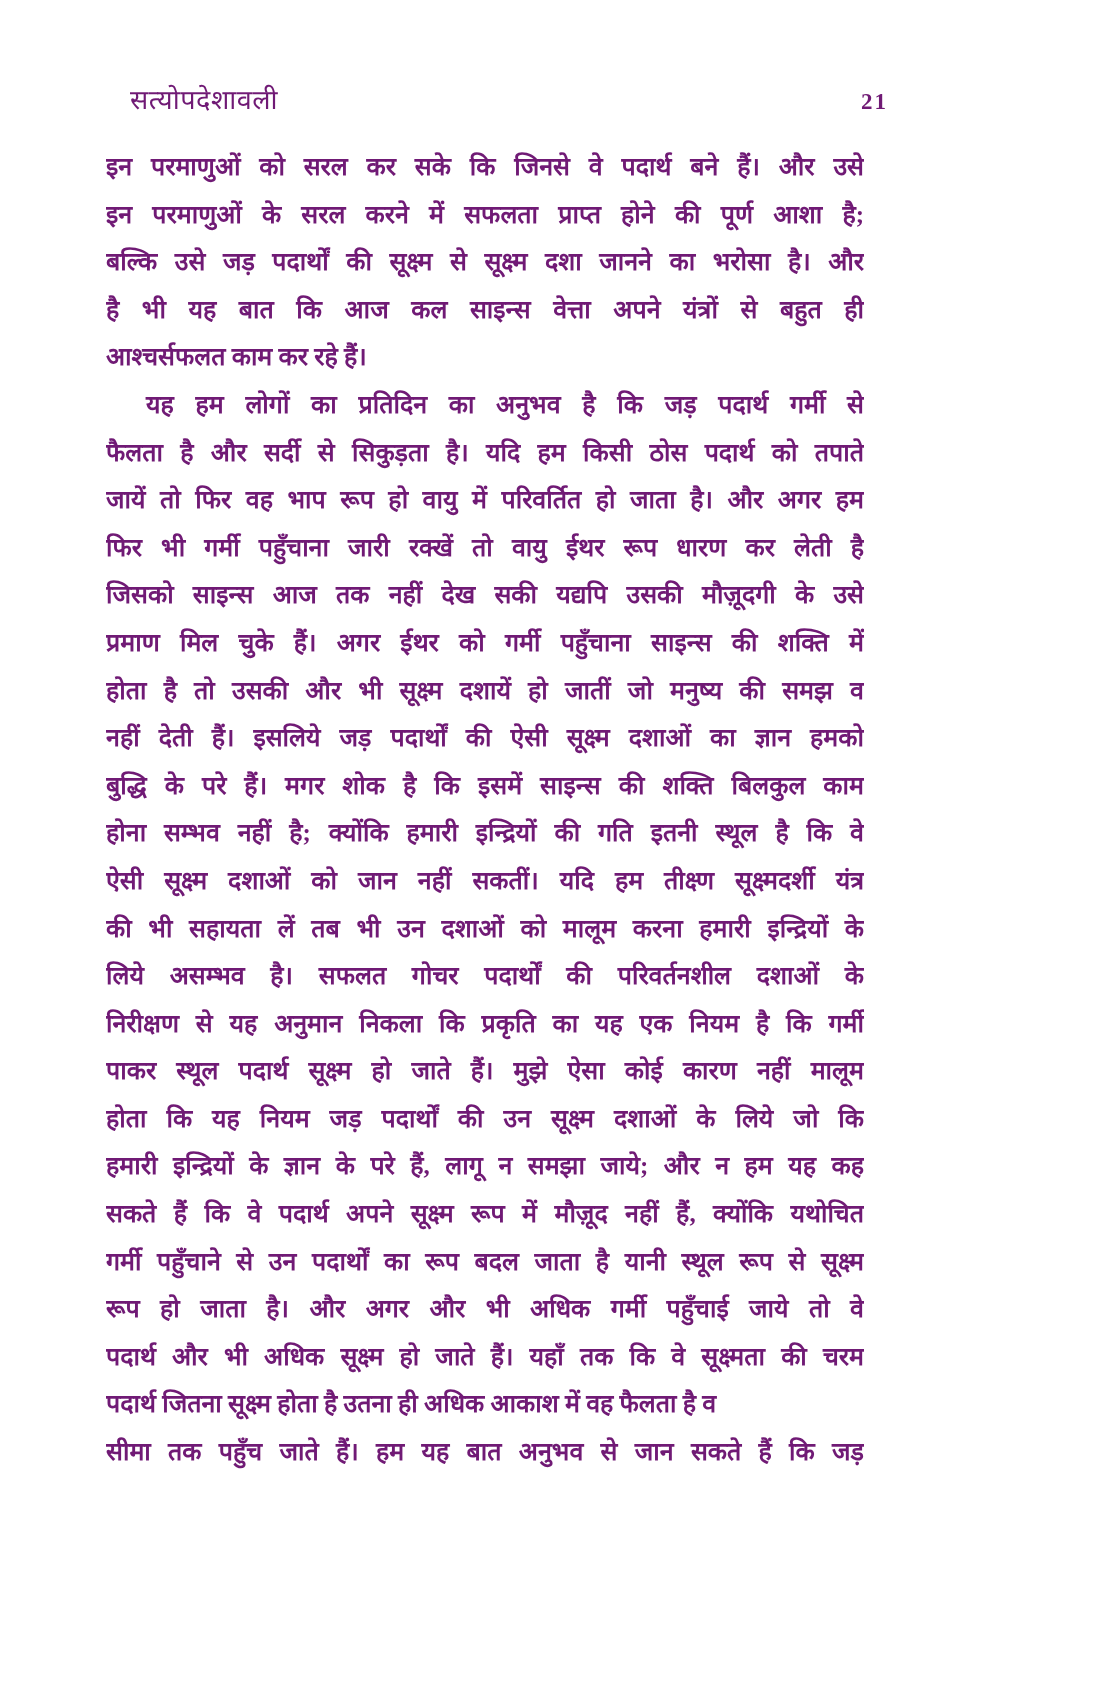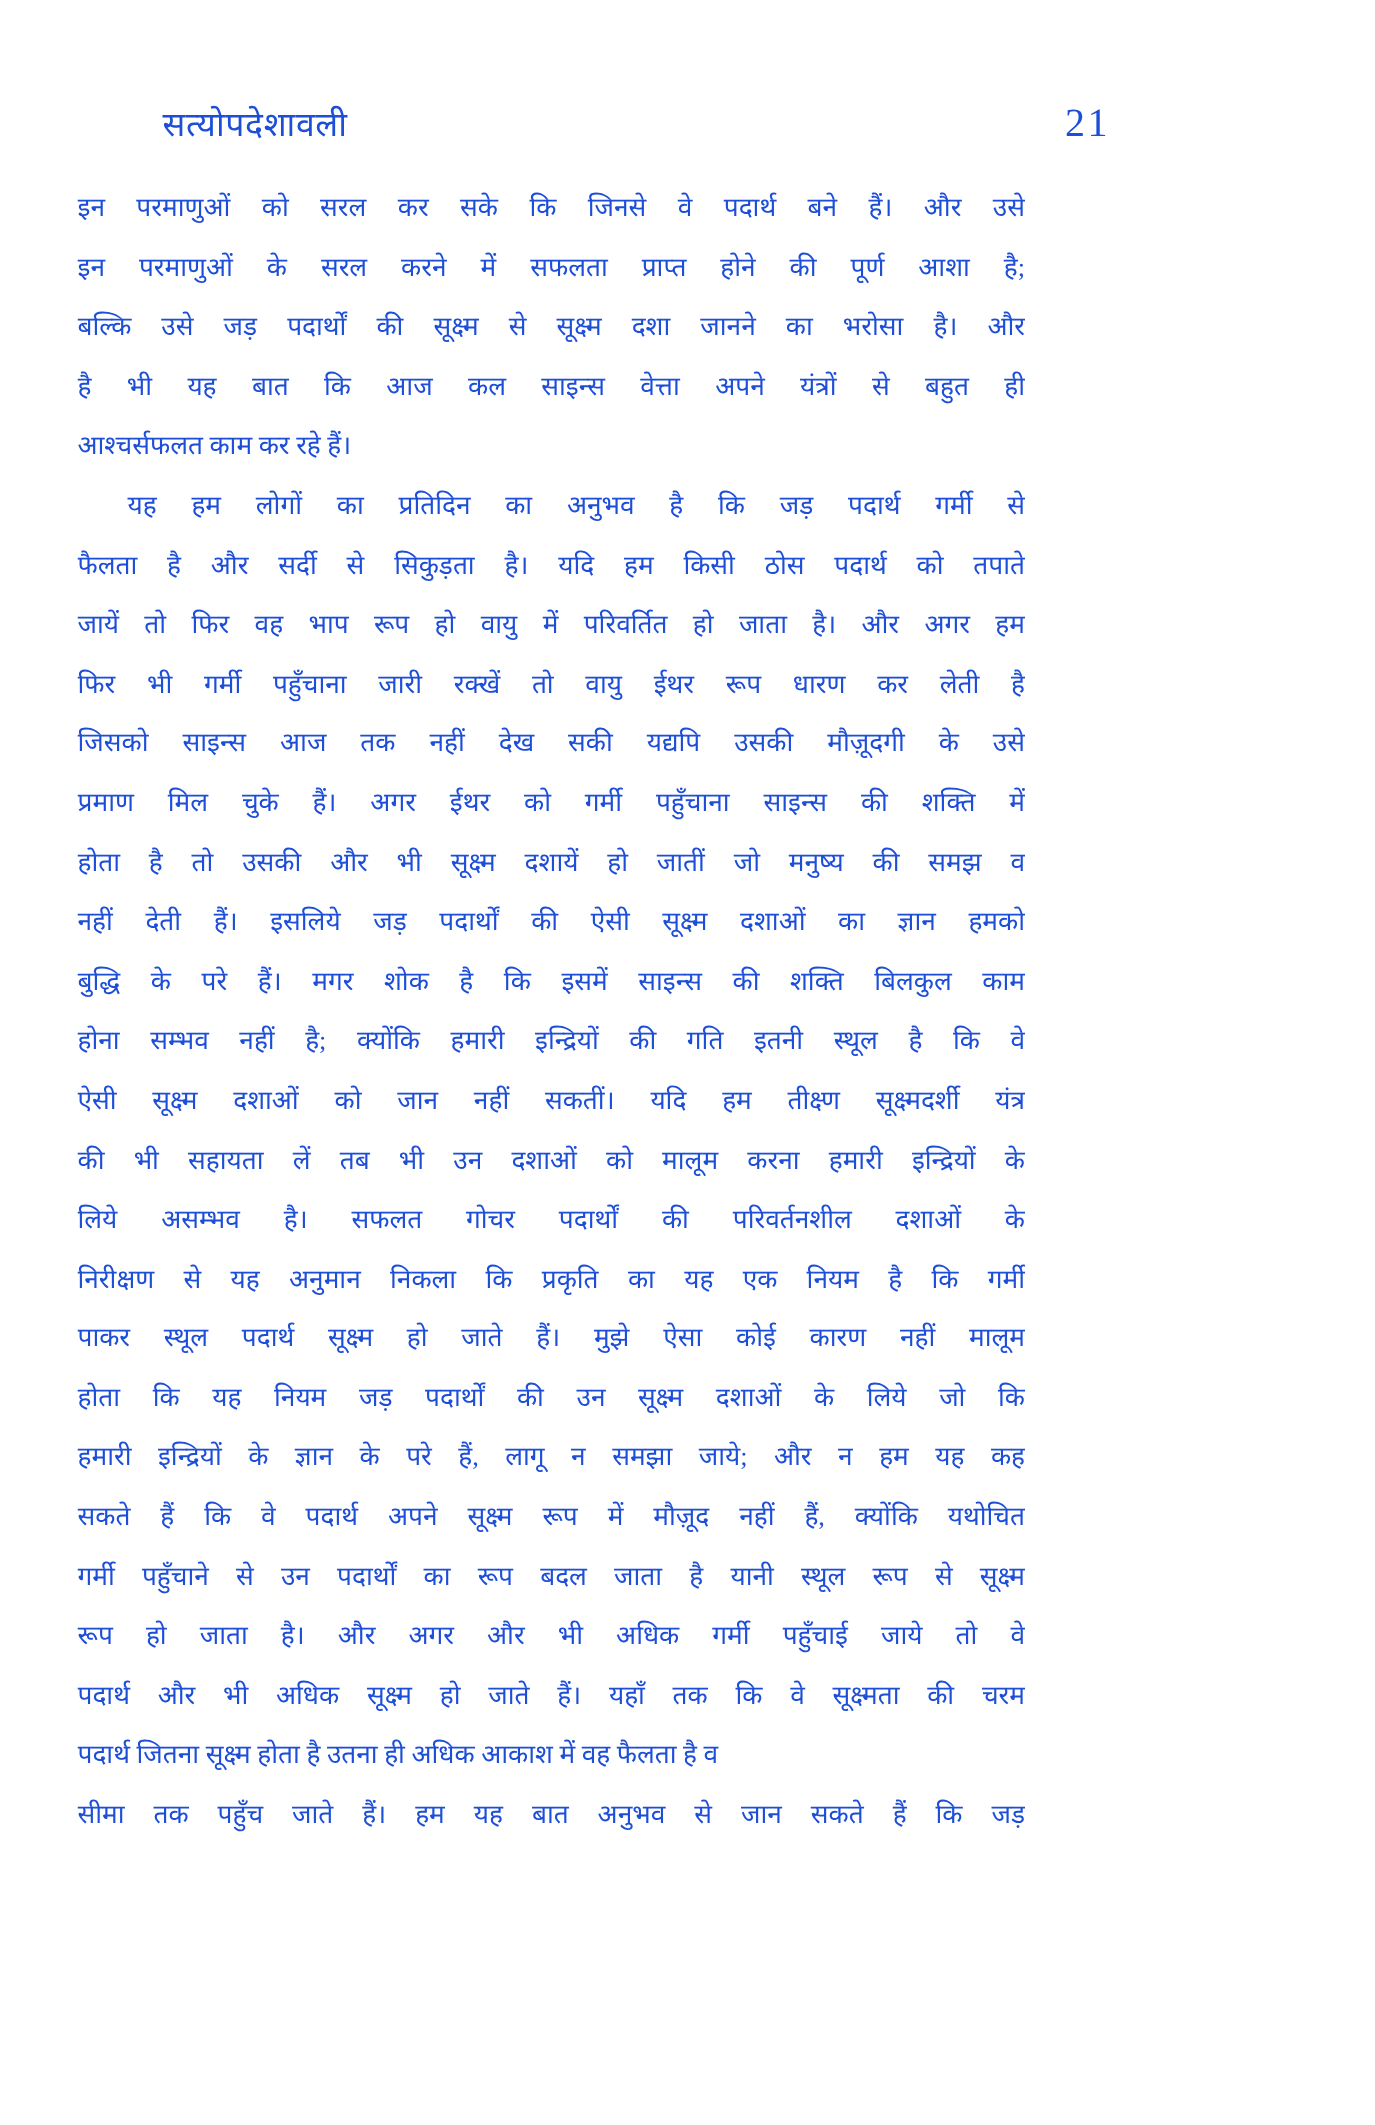--- a/index.html
+++ b/index.html
@@ -1,45 +1,46 @@
 <!DOCTYPE html>
 <html><head>
 <meta charset="utf-8">
 <style>
   html, body { margin: 0; padding: 0; }
   .page {
     position: relative;
     width: 1100px;
     height: 1700px;
     background: #ffffff;
-    color: #1d4ed8;
+    color: #701a75;
     font-family: "Liberation Serif", "DejaVu Serif", serif;
     overflow: hidden;
   }
   .header-row {
     display: flex;
     justify-content: space-between;
     align-items: baseline;
     margin: 80px 0 0 130px;
     width: 758px;
   }
   .book-title {
     font-size: 27px;
     font-weight: 500;
     letter-spacing: 0.5px;
   }
   .page-number {
-    font-size: 32px;
+    font-size: 23px;
     letter-spacing: 2px;
+    font-weight: bold;
   }
   .page-body {
-    margin: 26px 0 0 62px;
+    margin: 26px 0 0 106px;
     width: 758px;
-    font-size: 21px;
-    font-weight: 400;
+    font-size: 25px;
+    font-weight: 700;
     line-height: 47.6px;
   }
   .paragraph { margin: 0; }
   .line {
     text-align: justify;
     text-align-last: justify;
     overflow: hidden;
     height: 47.6px;
   }
   .line.last {

